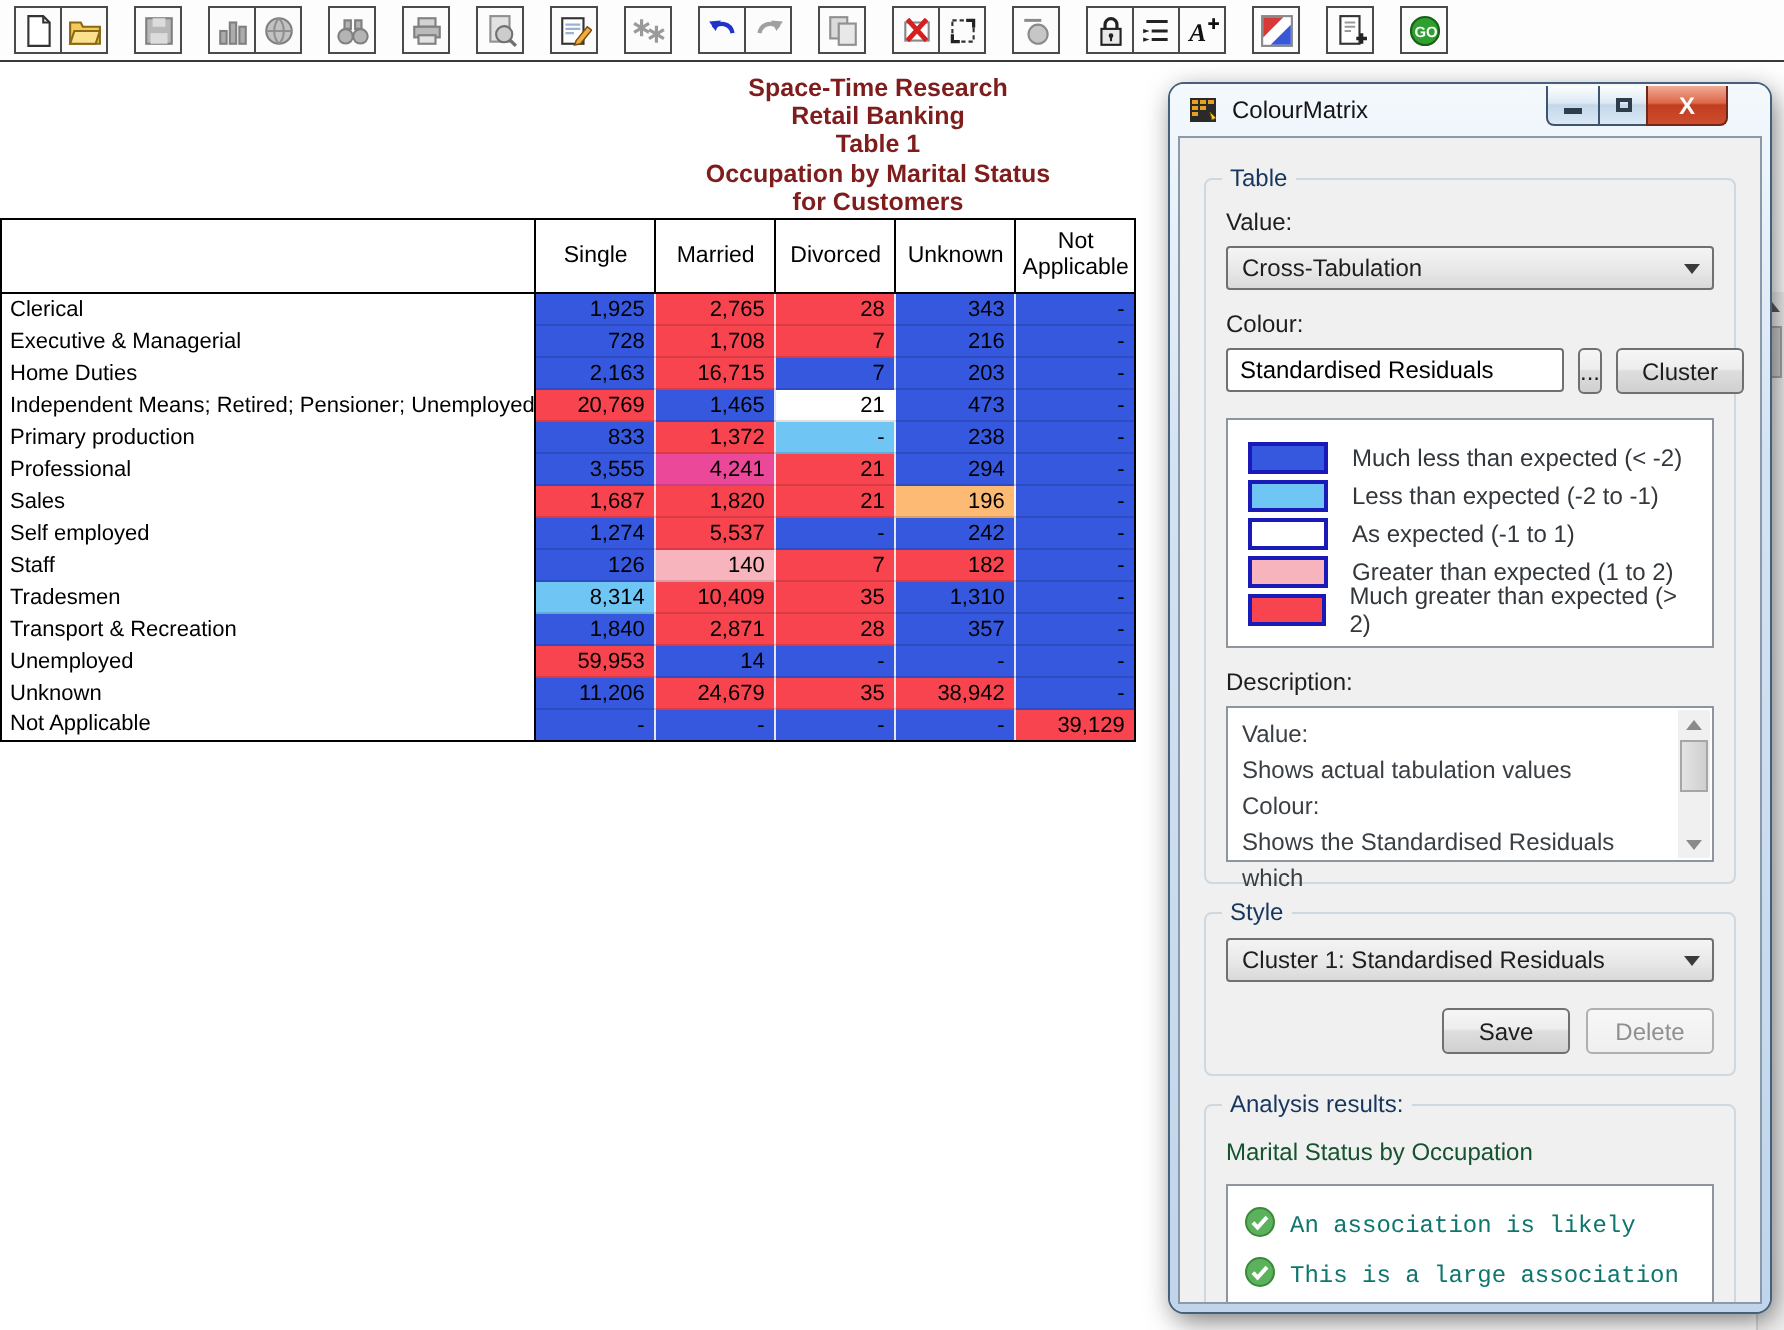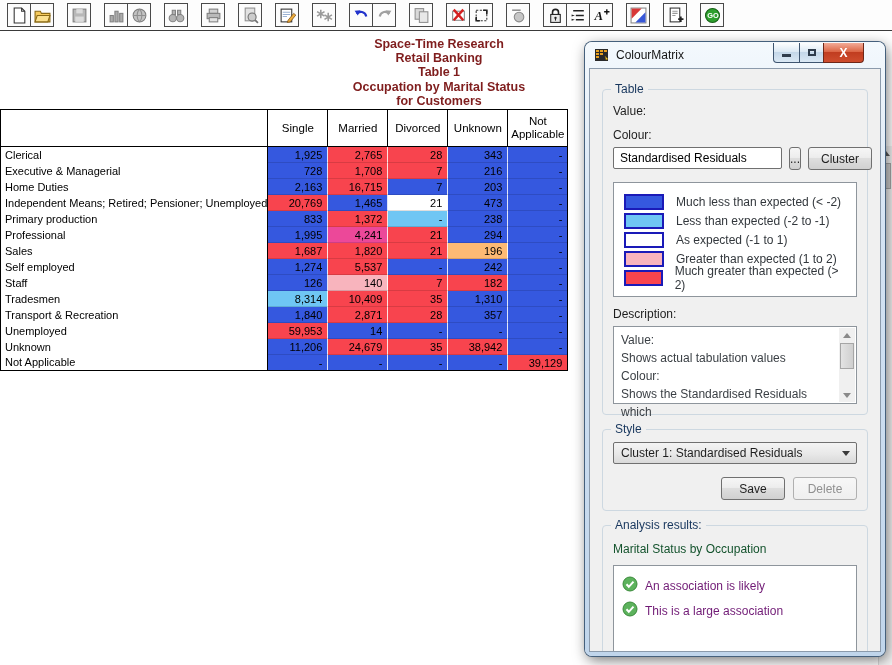--- a/index.html
+++ b/index.html
@@ -91,21 +91,21 @@
   .lgtext{font-size:12px;color:#32373C;}
   .descbox{background:#fff;border:1px solid #8E959C;height:78px;position:relative;
            padding:4px 24px 0 7px;line-height:18px;font-size:12px;color:#3A3F44;box-sizing:border-box;}
   .vscroll{position:absolute;right:1px;top:1px;bottom:1px;width:16px;background:#F0F0F0;}
   .vs-btn{height:14px;display:flex;align-items:center;justify-content:center;}
   .vs-thumb{margin:1px 1px;height:24px;background:linear-gradient(90deg,#E3E3E3,#CFCFCF);
             border:1px solid #A6A6A6;}
   .btnrow{display:flex;justify-content:flex-end;gap:8px;margin-top:13px;}
   .subtitle{margin:4px 0 9px;color:#14532d;}
   .resbox{background:#fff;border:1px solid #8E959C;padding:7px 8px 6px;}
-  .resrow{display:flex;align-items:center;height:25px;gap:7px;color:#701a75;}
+  .resrow{display:flex;align-items:center;height:25px;gap:7px;color:#0f766e;font-family:Liberation Mono, monospace;}
   .resrow svg{width:16px;height:16px;flex:0 0 auto;}
 </style>
 </head>
 <body>
 
 <div class="app">
 
   <div class="toolbar">
       <div class="tgroup">
         <div class="tbtn">
@@ -392,21 +392,21 @@
         <tr>
           <td class="rlabel">Primary production</td>
           <td class="cell" style="background: rgb(53, 88, 223);">833</td>
           <td class="cell" style="background: rgb(248, 68, 78);">1,372</td>
           <td class="cell" style="background: rgb(111, 198, 244);">-</td>
           <td class="cell" style="background: rgb(53, 88, 223);">238</td>
           <td class="cell" style="background: rgb(53, 88, 223);">-</td>
         </tr>
         <tr>
           <td class="rlabel">Professional</td>
-          <td class="cell" style="background: rgb(53, 88, 223);">1,995</td>
+          <td class="cell" style="background: rgb(53, 88, 223);">3,555</td>
           <td class="cell" style="background: #ec4899;">4,241</td>
           <td class="cell" style="background: rgb(248, 68, 78);">21</td>
           <td class="cell" style="background: rgb(53, 88, 223);">294</td>
           <td class="cell" style="background: rgb(53, 88, 223);">-</td>
         </tr>
         <tr>
           <td class="rlabel">Sales</td>
           <td class="cell" style="background: rgb(248, 68, 78);">1,687</td>
           <td class="cell" style="background: rgb(248, 68, 78);">1,820</td>
           <td class="cell" style="background: rgb(248, 68, 78);">21</td>
@@ -507,20 +507,24 @@
       <div class="cb cb-close">
           <span>X</span>
         </div>
     </div>
 
     <div class="client">
 
       <div class="group">
         <span class="glabel">Table</span>
         <span class="flabel">Value:</span>
+        <div class="combo">
+          <span>Cross-Tabulation</span>
+          <span class="carrow"></span>
+        </div>
         <span class="flabel" style="margin-top:10px;">Colour:</span>
         <div class="colour-row">
           <input class="textinput" value="Standardised Residuals" style="">
           <button class="btn small" style="width:30px;padding:0;">...</button>
           <button class="btn">Cluster</button>
         </div>
 
         <div class="lgbox">
             <div class="lgrow">
               <span class="swatch" style="background: rgb(53, 88, 223);"></span>

